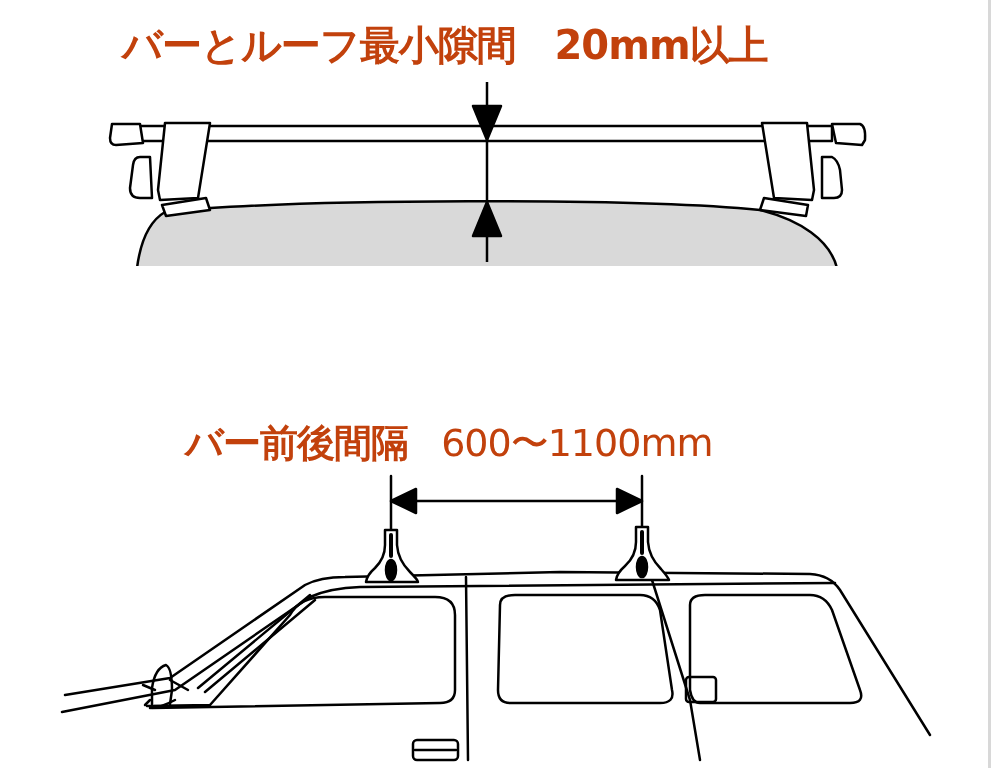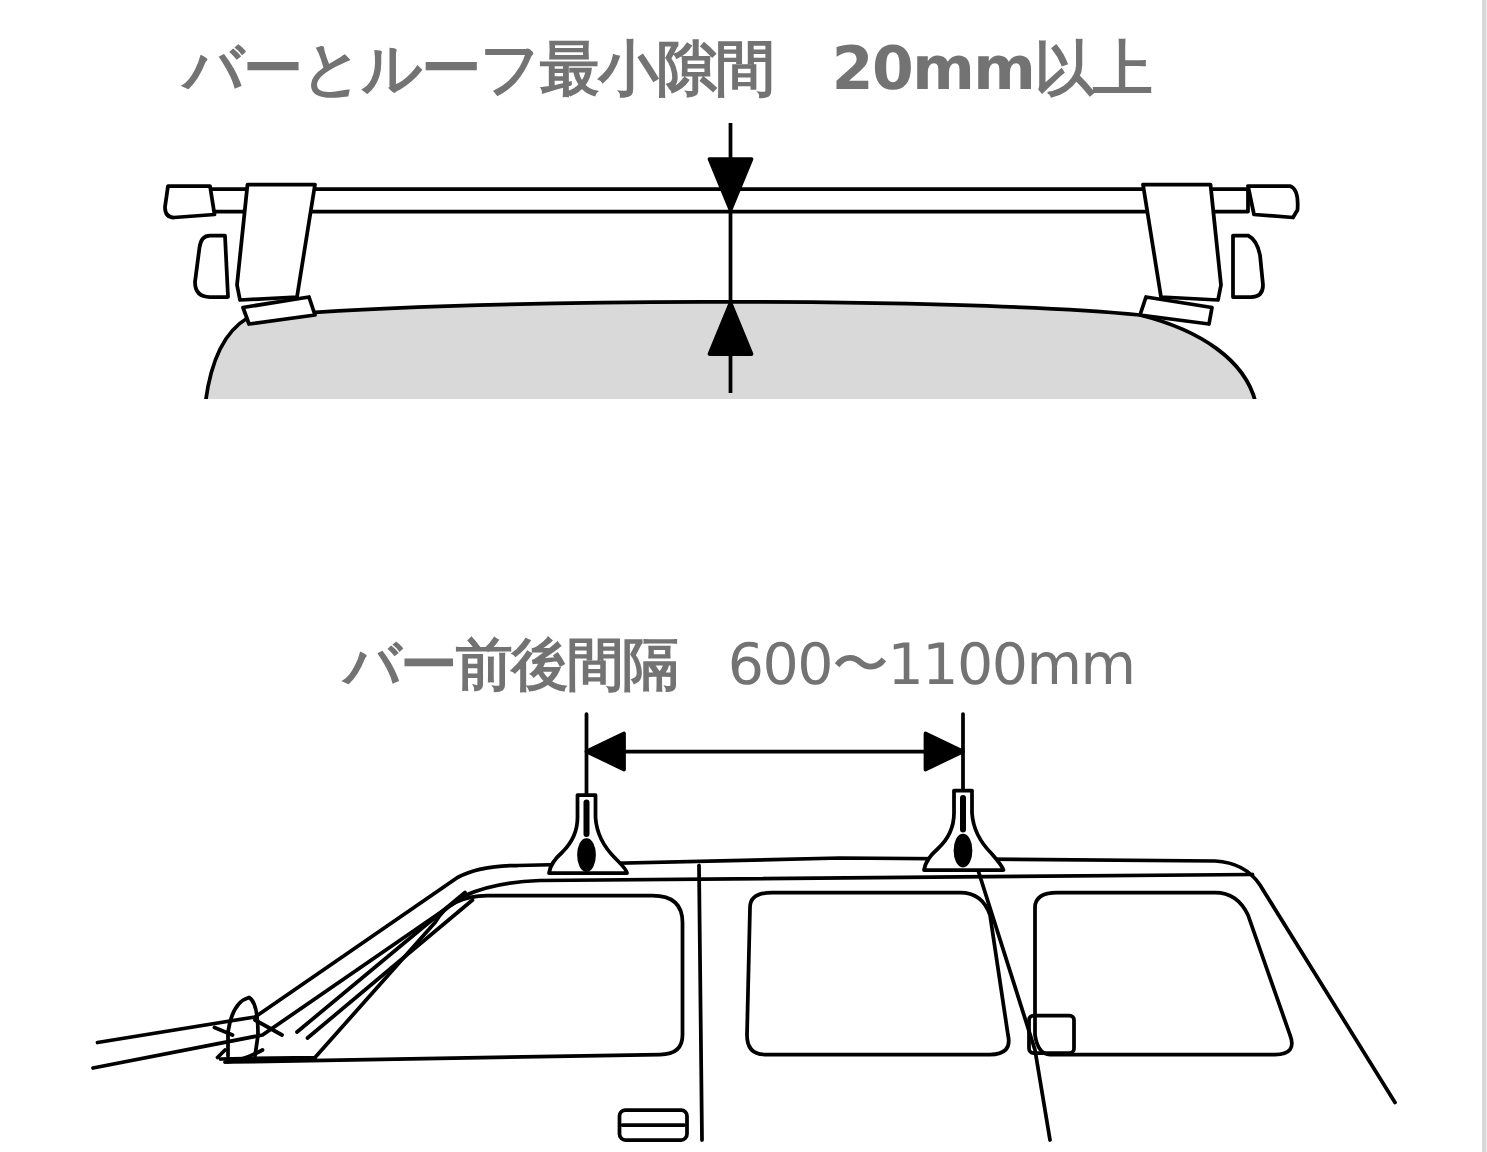--- a/index.html
+++ b/index.html
@@ -1,19 +1,19 @@
 <!DOCTYPE html>
 <html><head>
   <meta charset="utf-8">
   <style>
     html, body { margin: 0; padding: 0; background: #ffffff; }
     body { width: 991px; height: 768px; position: relative; overflow: hidden; font-family: "DejaVu Sans", sans-serif; }
-    .title { position: absolute; color: #737373; white-space: pre; letter-spacing: -1px; }
+    .title { position: absolute; color: #c2410c; white-space: pre; letter-spacing: -1px; }
     #t1 { left: 122px; top: 18px; font-size: 40px; font-weight: bold; }
-    #t2 { left: 185px; top: 418px; font-size: 38px; margin-left: 44px; }
+    #t2 { left: 185px; top: 418px; font-size: 38px; }
     #t2 .jp { font-weight: bold; }
     svg { position: absolute; left: 0; top: 0; }
     .edge { position:absolute; right:0; top:0; width:3px; height:768px; background:#d8d8d8; }
   </style>
 </head>
 <body>
 
 <div class="edge"></div>
 
 <div id="t1" class="title"><span>バーとルーフ最小隙間</span>   <span>20mm以上</span></div>

